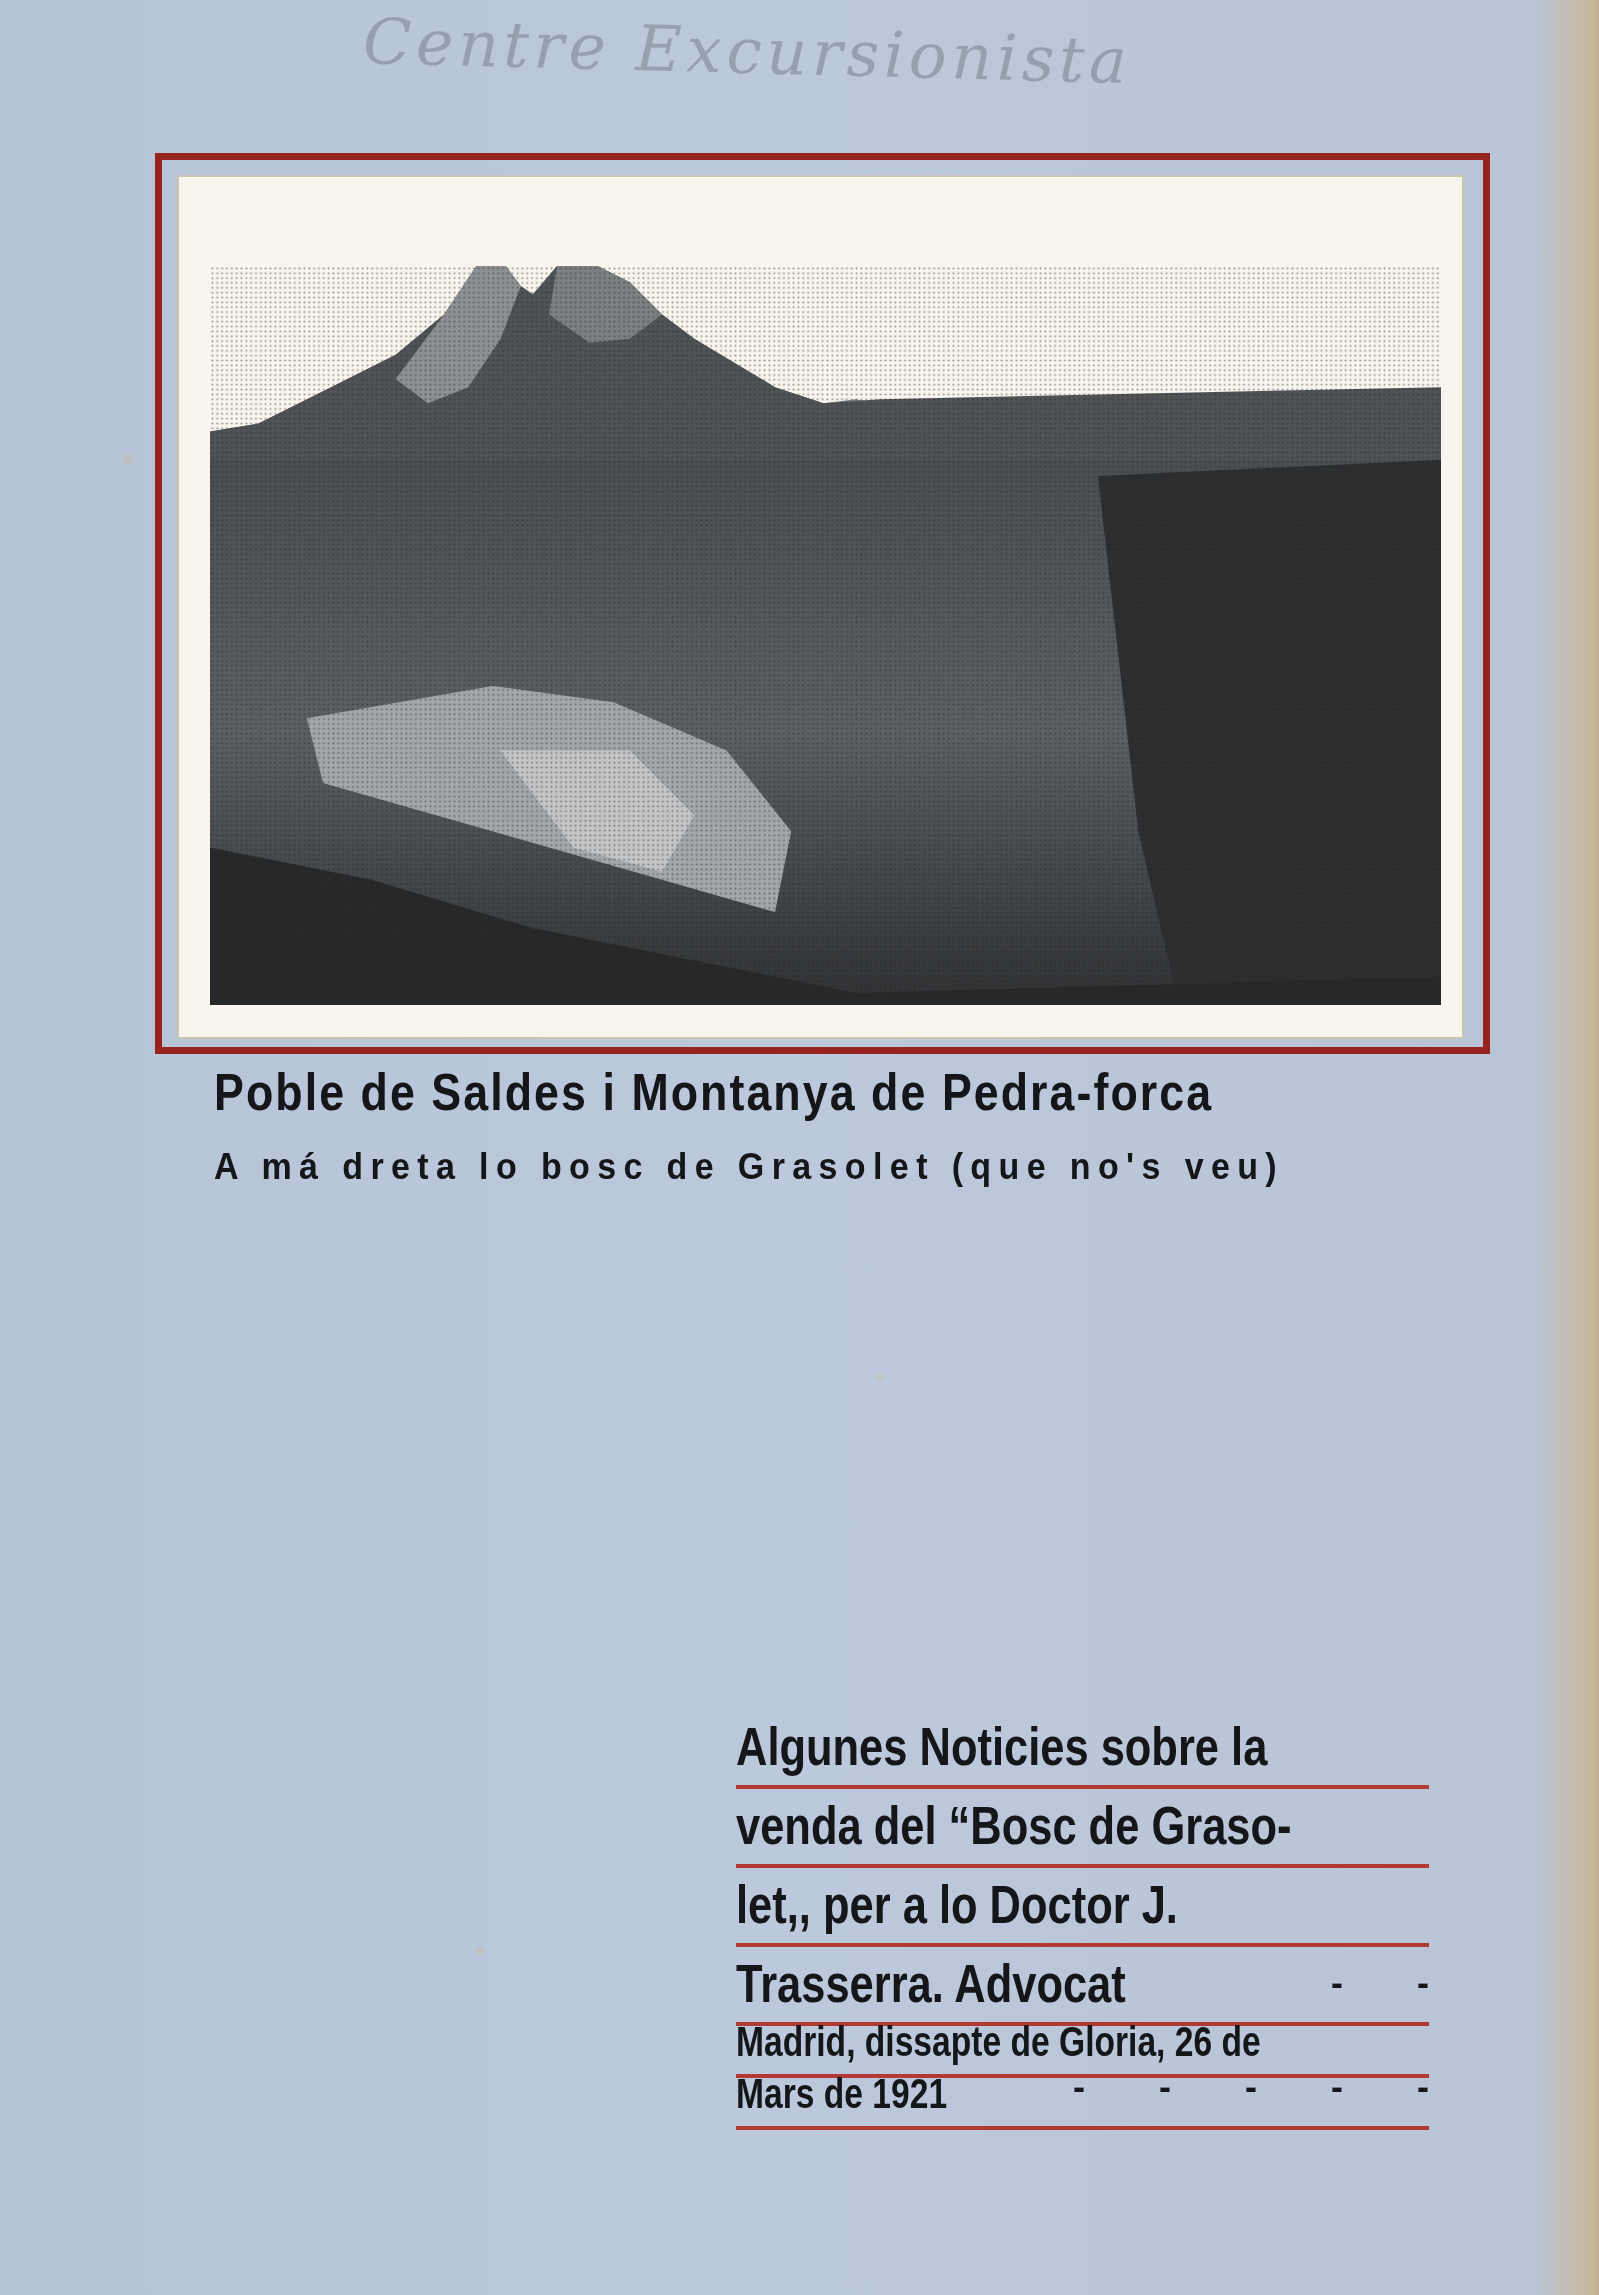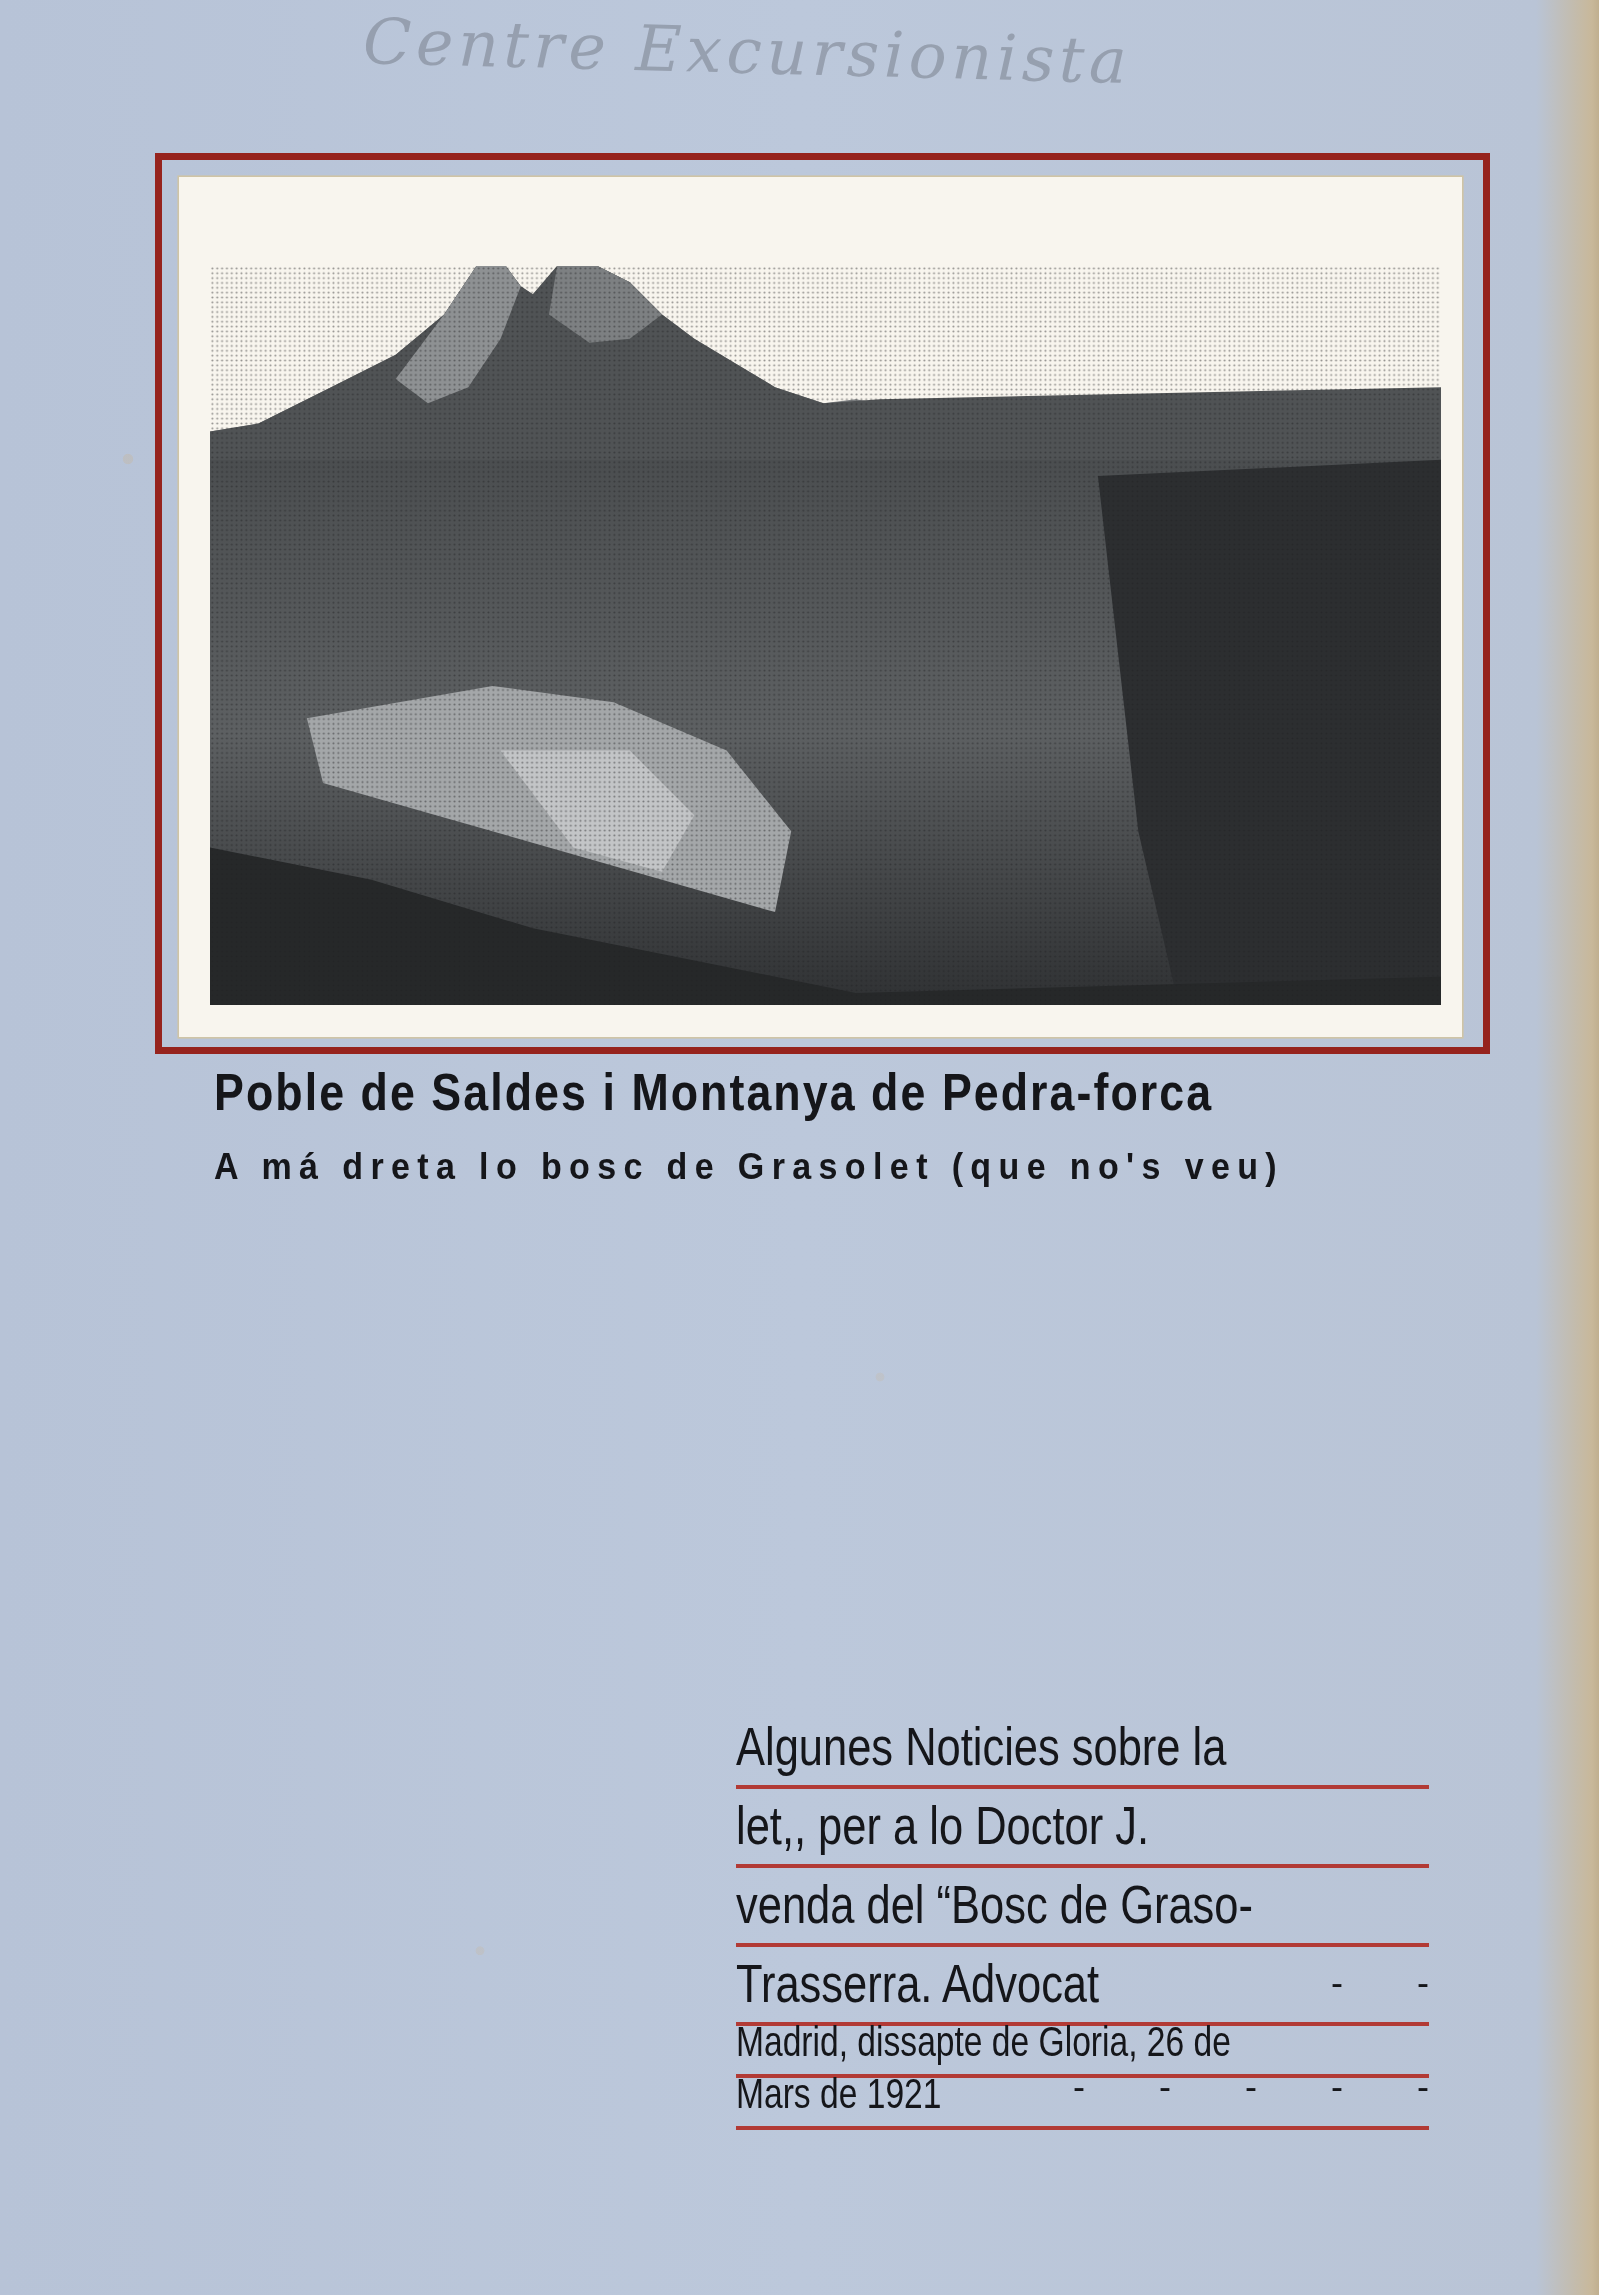--- a/index.html
+++ b/index.html
@@ -52,21 +52,21 @@
   }
   .caption-title { top: 1062px; font-size: 52px; letter-spacing: 2.4px; transform: scaleX(0.86); transform-origin: left; }
   .caption-sub { top: 1146px; font-size: 37px; letter-spacing: 8px; transform: scaleX(0.92); transform-origin: left; }
   .notice {
     position: absolute; left: 736px; top: 1710px; width: 693px;
   }
   .notice-line {
     position: relative; height: 79px;
     border-bottom: 4px solid #b23a35;
     box-sizing: border-box;
-    color: #15161a; font-weight: normal;
+    color: #15161a; font-weight: bold;
     font-family: "Liberation Sans", sans-serif;
     white-space: nowrap;
     display: flex; align-items: flex-end; justify-content: space-between;
   }
   .notice-line .txt { display: inline-block; transform-origin: left bottom; padding-bottom: 8px; }
   .big .txt { font-size: 53px; transform: scaleX(0.82); }
   .small { height: 52px; }
   .small .txt { font-size: 42px; transform: scaleX(0.80); }
   .dashes { padding-bottom: 18px; font-size: 36px; letter-spacing: 32px; margin-right: -32px; }
 </style>
@@ -117,25 +117,25 @@
 
 <div class="caption caption-title">Poble de Saldes i Montanya de Pedra-forca</div>
 <div class="caption caption-sub">A má dreta lo bosc de Grasolet (que no's veu)</div>
 
 <div class="notice">
   <div class="notice-line big">
     <span class="txt">Algunes Noticies sobre la</span>
     <span class="dashes"></span>
   </div>
   <div class="notice-line big">
-    <span class="txt">let,, per a lo Doctor J.</span>
+    <span class="txt">venda del “Bosc de Graso-</span>
     <span class="dashes"></span>
   </div>
   <div class="notice-line big">
-    <span class="txt">venda del “Bosc de Graso-</span>
+    <span class="txt">let,, per a lo Doctor J.</span>
     <span class="dashes"></span>
   </div>
   <div class="notice-line big">
     <span class="txt">Trasserra. Advocat</span>
     <span class="dashes">- -</span>
   </div>
   <div class="notice-line small">
     <span class="txt">Madrid, dissapte de Gloria, 26 de</span>
     <span class="dashes"></span>
   </div>

